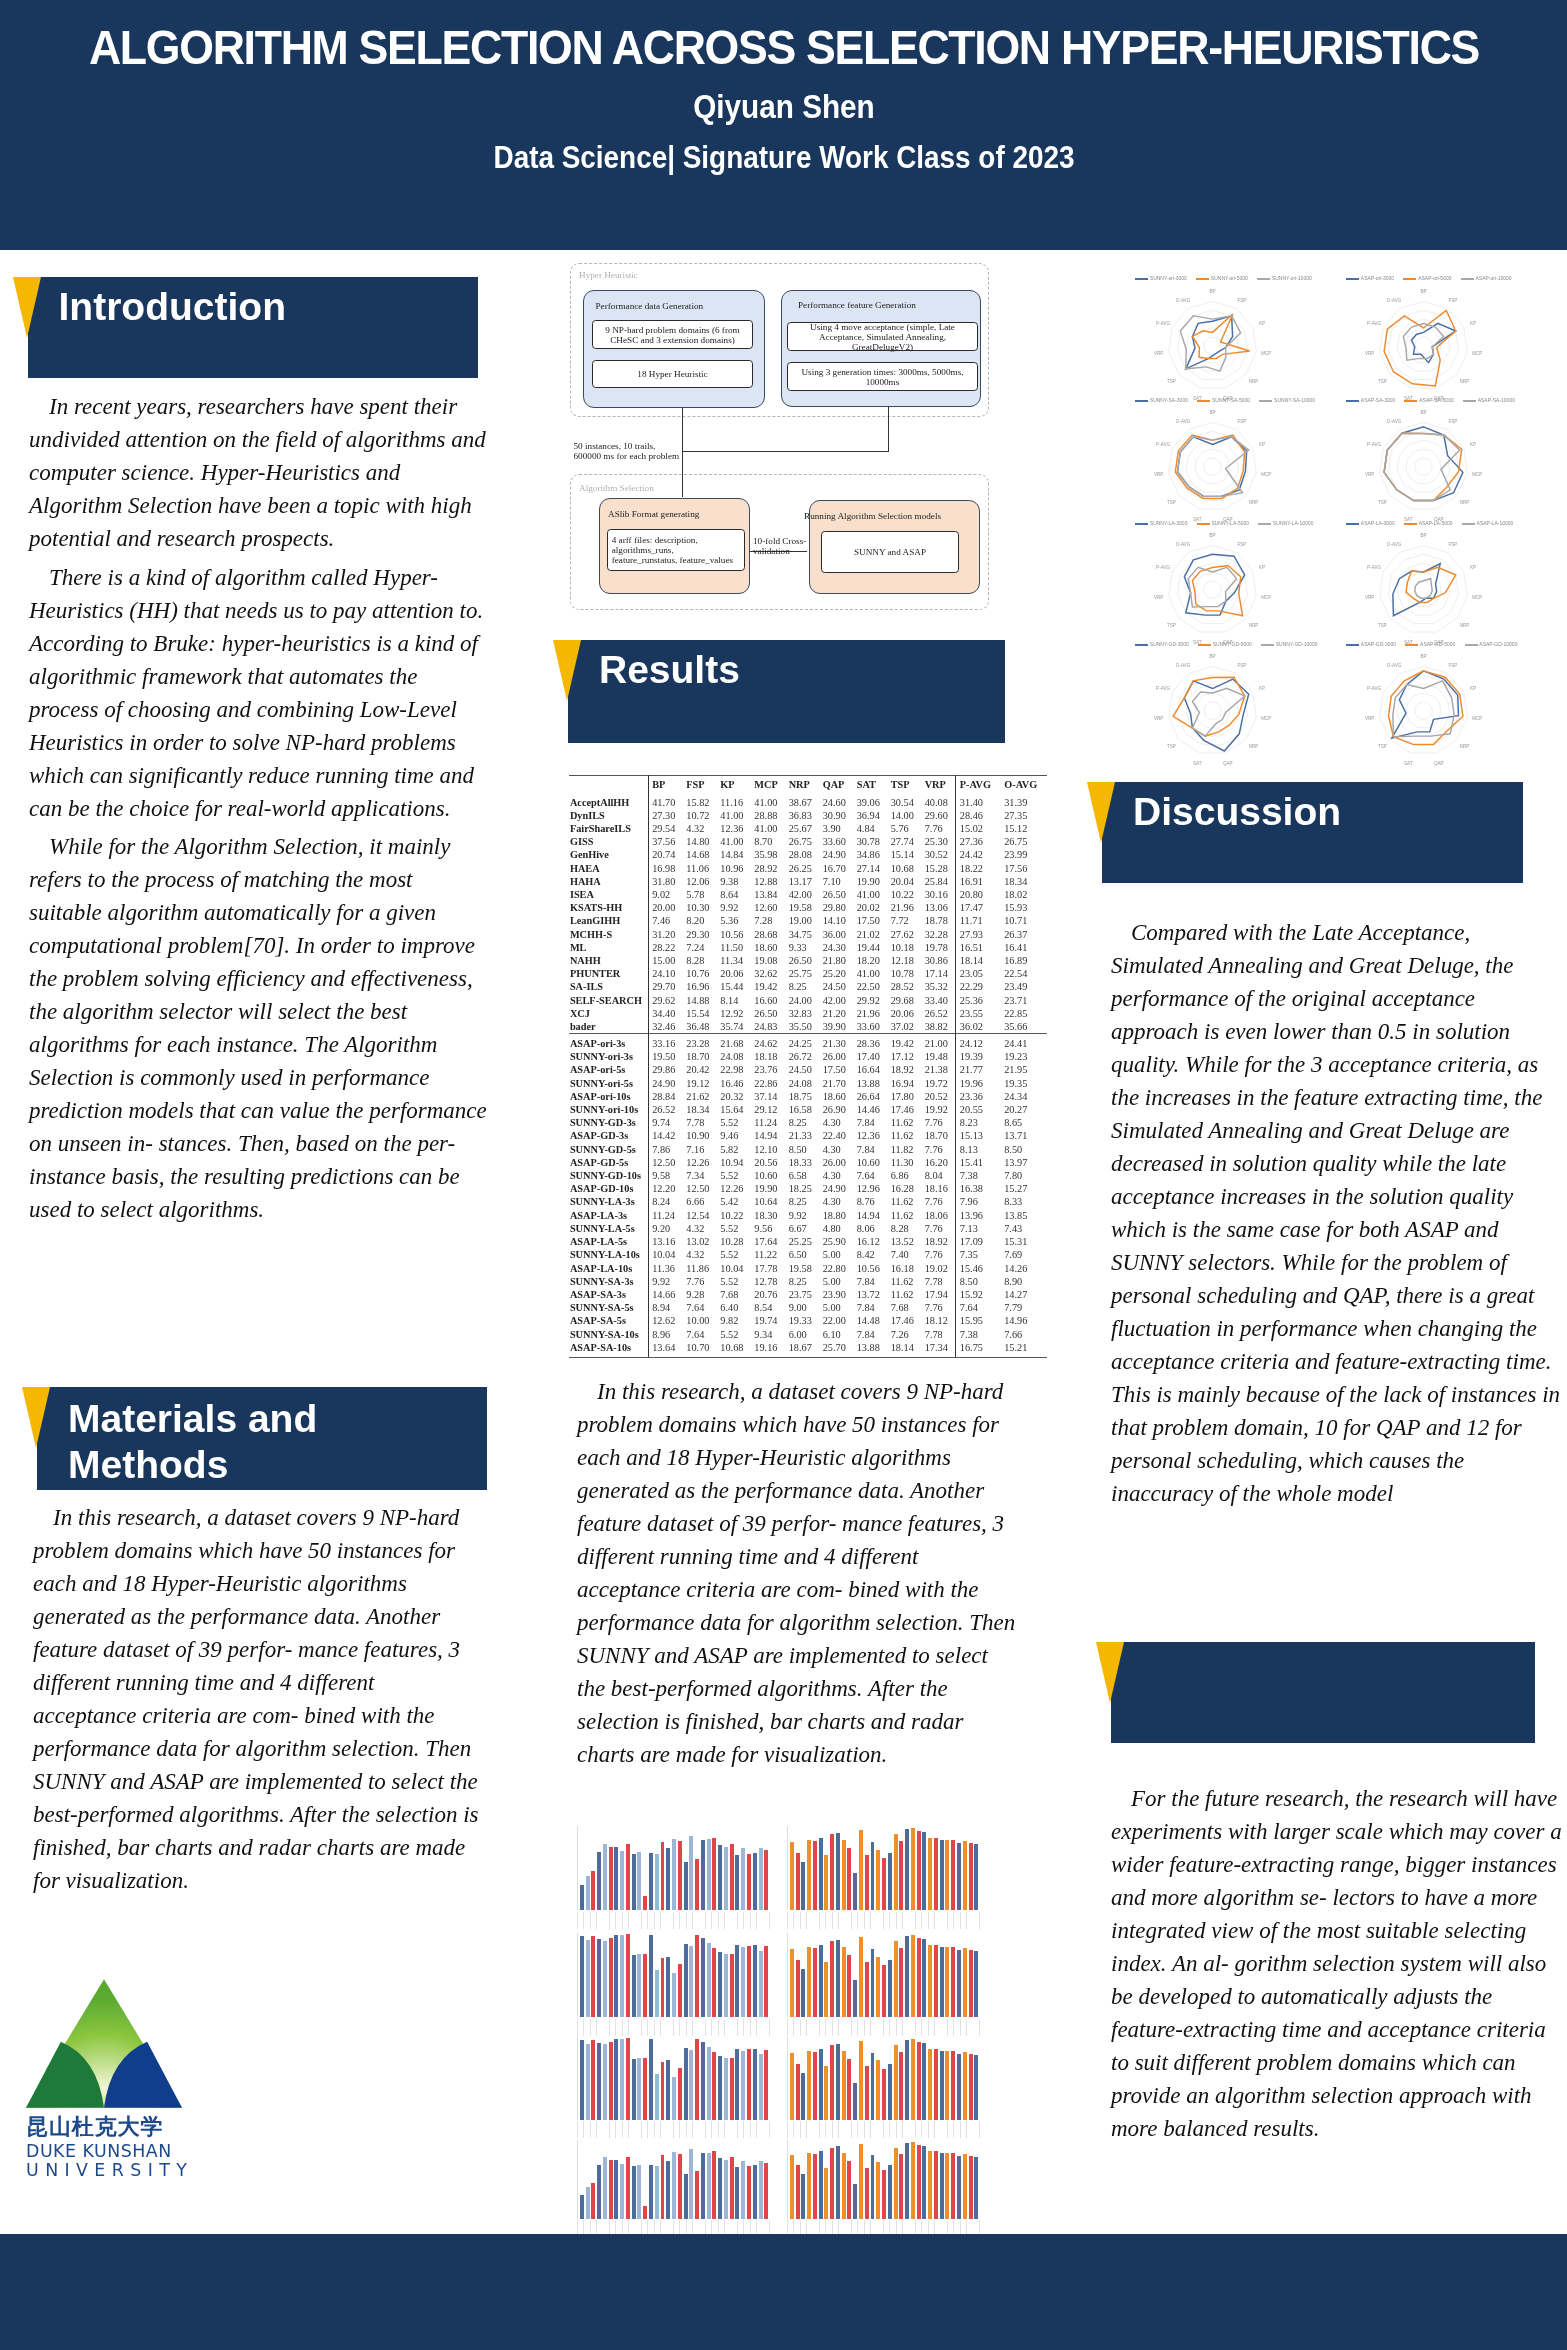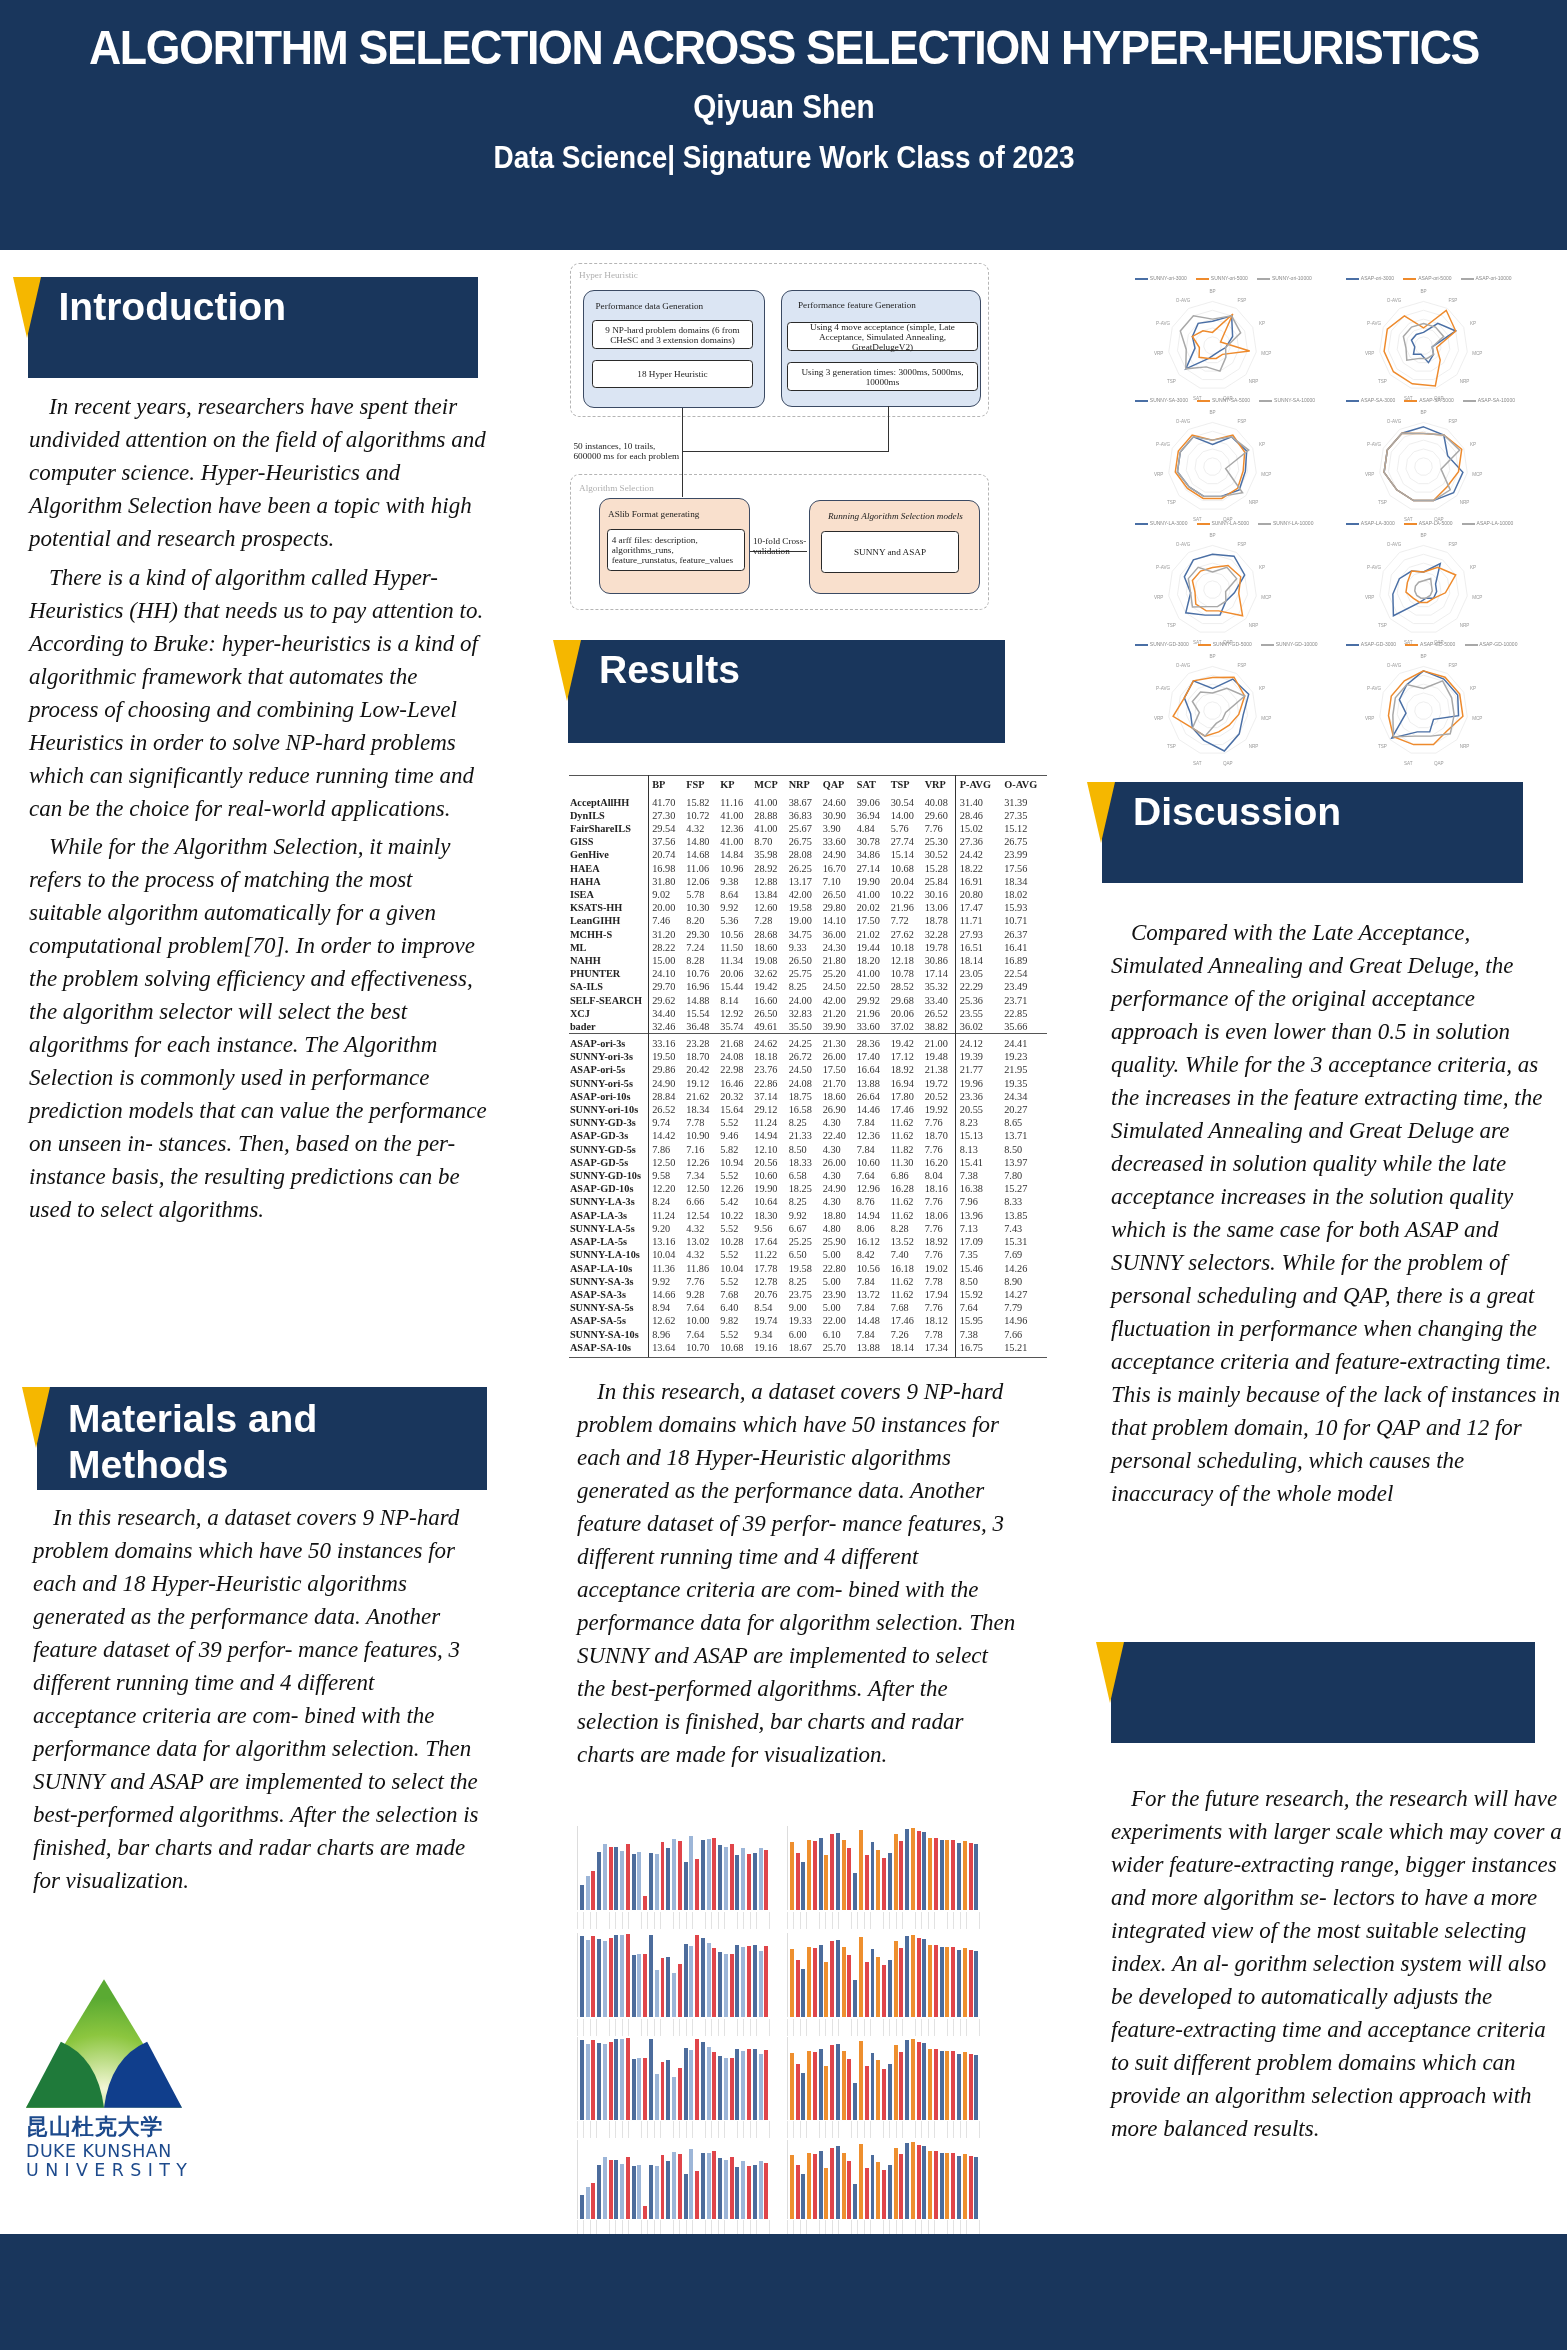--- a/index.html
+++ b/index.html
@@ -126,21 +126,21 @@
   <div class="dash-label" style="left:11px; top:222px;">Algorithm Selection</div>
 
   <div class="peach-box" style="left:31px; top:237px; width:151px; height:96px;"></div>
   <div class="box-title" style="left:40px; top:248px;">ASlib Format generating</div>
   <div class="white-box" style="left:39px; top:268px; width:138px; height:42px; text-align:left; justify-content:flex-start;">4 arff files: description, algorithms_runs, feature_runstatus, feature_values</div>
 
   <div class="line" style="left:182px; top:290px; width:57px; height:1.4px;"></div>
   <div class="dash-label" style="left:185px; top:275px; width:55px; color:#222; line-height:10px;">10-fold Cross-validation</div>
 
   <div class="peach-box" style="left:241px; top:239px; width:171px; height:94px;"></div>
-  <div class="box-title" style="left:260px; top:250px;font-style:italic;">Running Algorithm Selection models</div>
+  <div class="box-title" style="left:236px; top:250px;">Running Algorithm Selection models</div>
   <div class="white-box" style="left:253px; top:270px; width:138px; height:42px;">SUNNY and ASAP</div>
 </div>
 
 <div class="sec-head" style="left:568px; top:640px; width:437px; height:103px;">
   <div class="flag"></div>
   <span class="t">Results</span>
 </div>
 
 <table class="tbl">
   <thead>
@@ -396,21 +396,21 @@
         <td>20.06</td>
         <td>26.52</td>
         <td class="vsep">23.55</td>
         <td>22.85</td>
       </tr>
       <tr>
         <td class="name">bader</td>
         <td class="vsep">32.46</td>
         <td>36.48</td>
         <td>35.74</td>
-        <td>49.61</td>
+        <td>24.83</td>
         <td>35.50</td>
         <td>39.90</td>
         <td>33.60</td>
         <td>37.02</td>
         <td>38.82</td>
         <td class="vsep">36.02</td>
         <td>35.66</td>
       </tr>
     </tbody>
   <tbody class="g2" id="tbody-g2">

